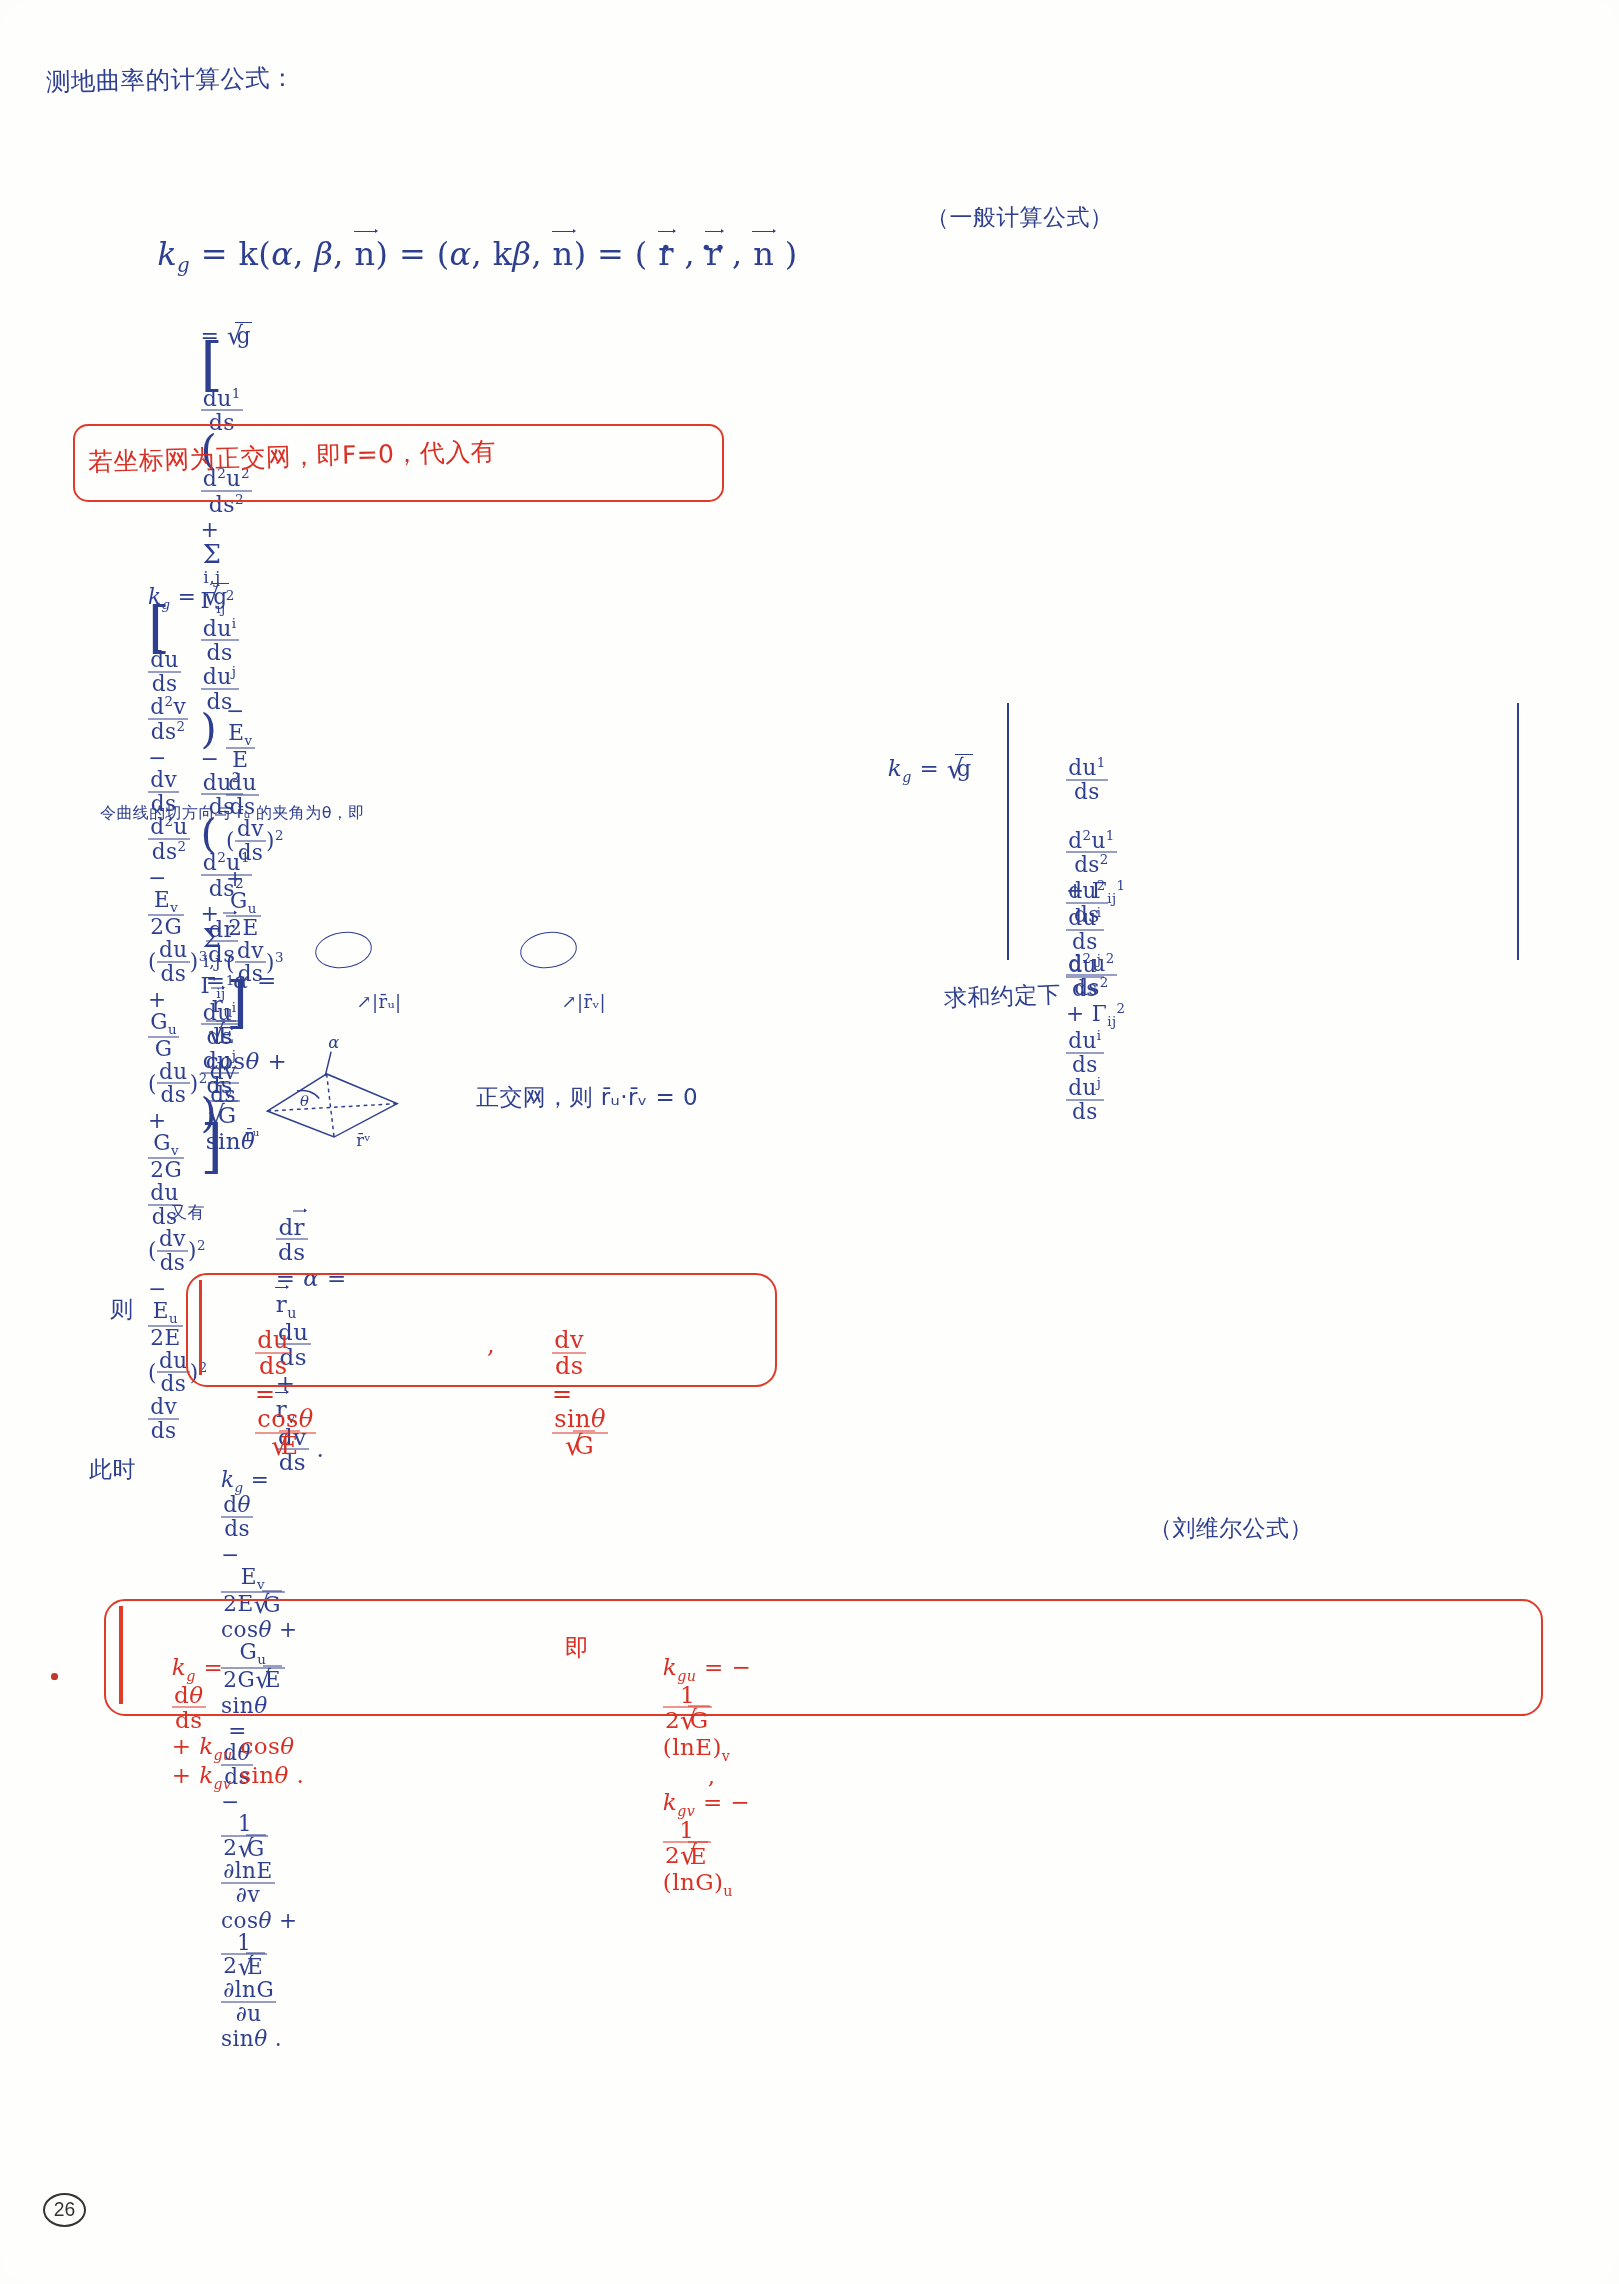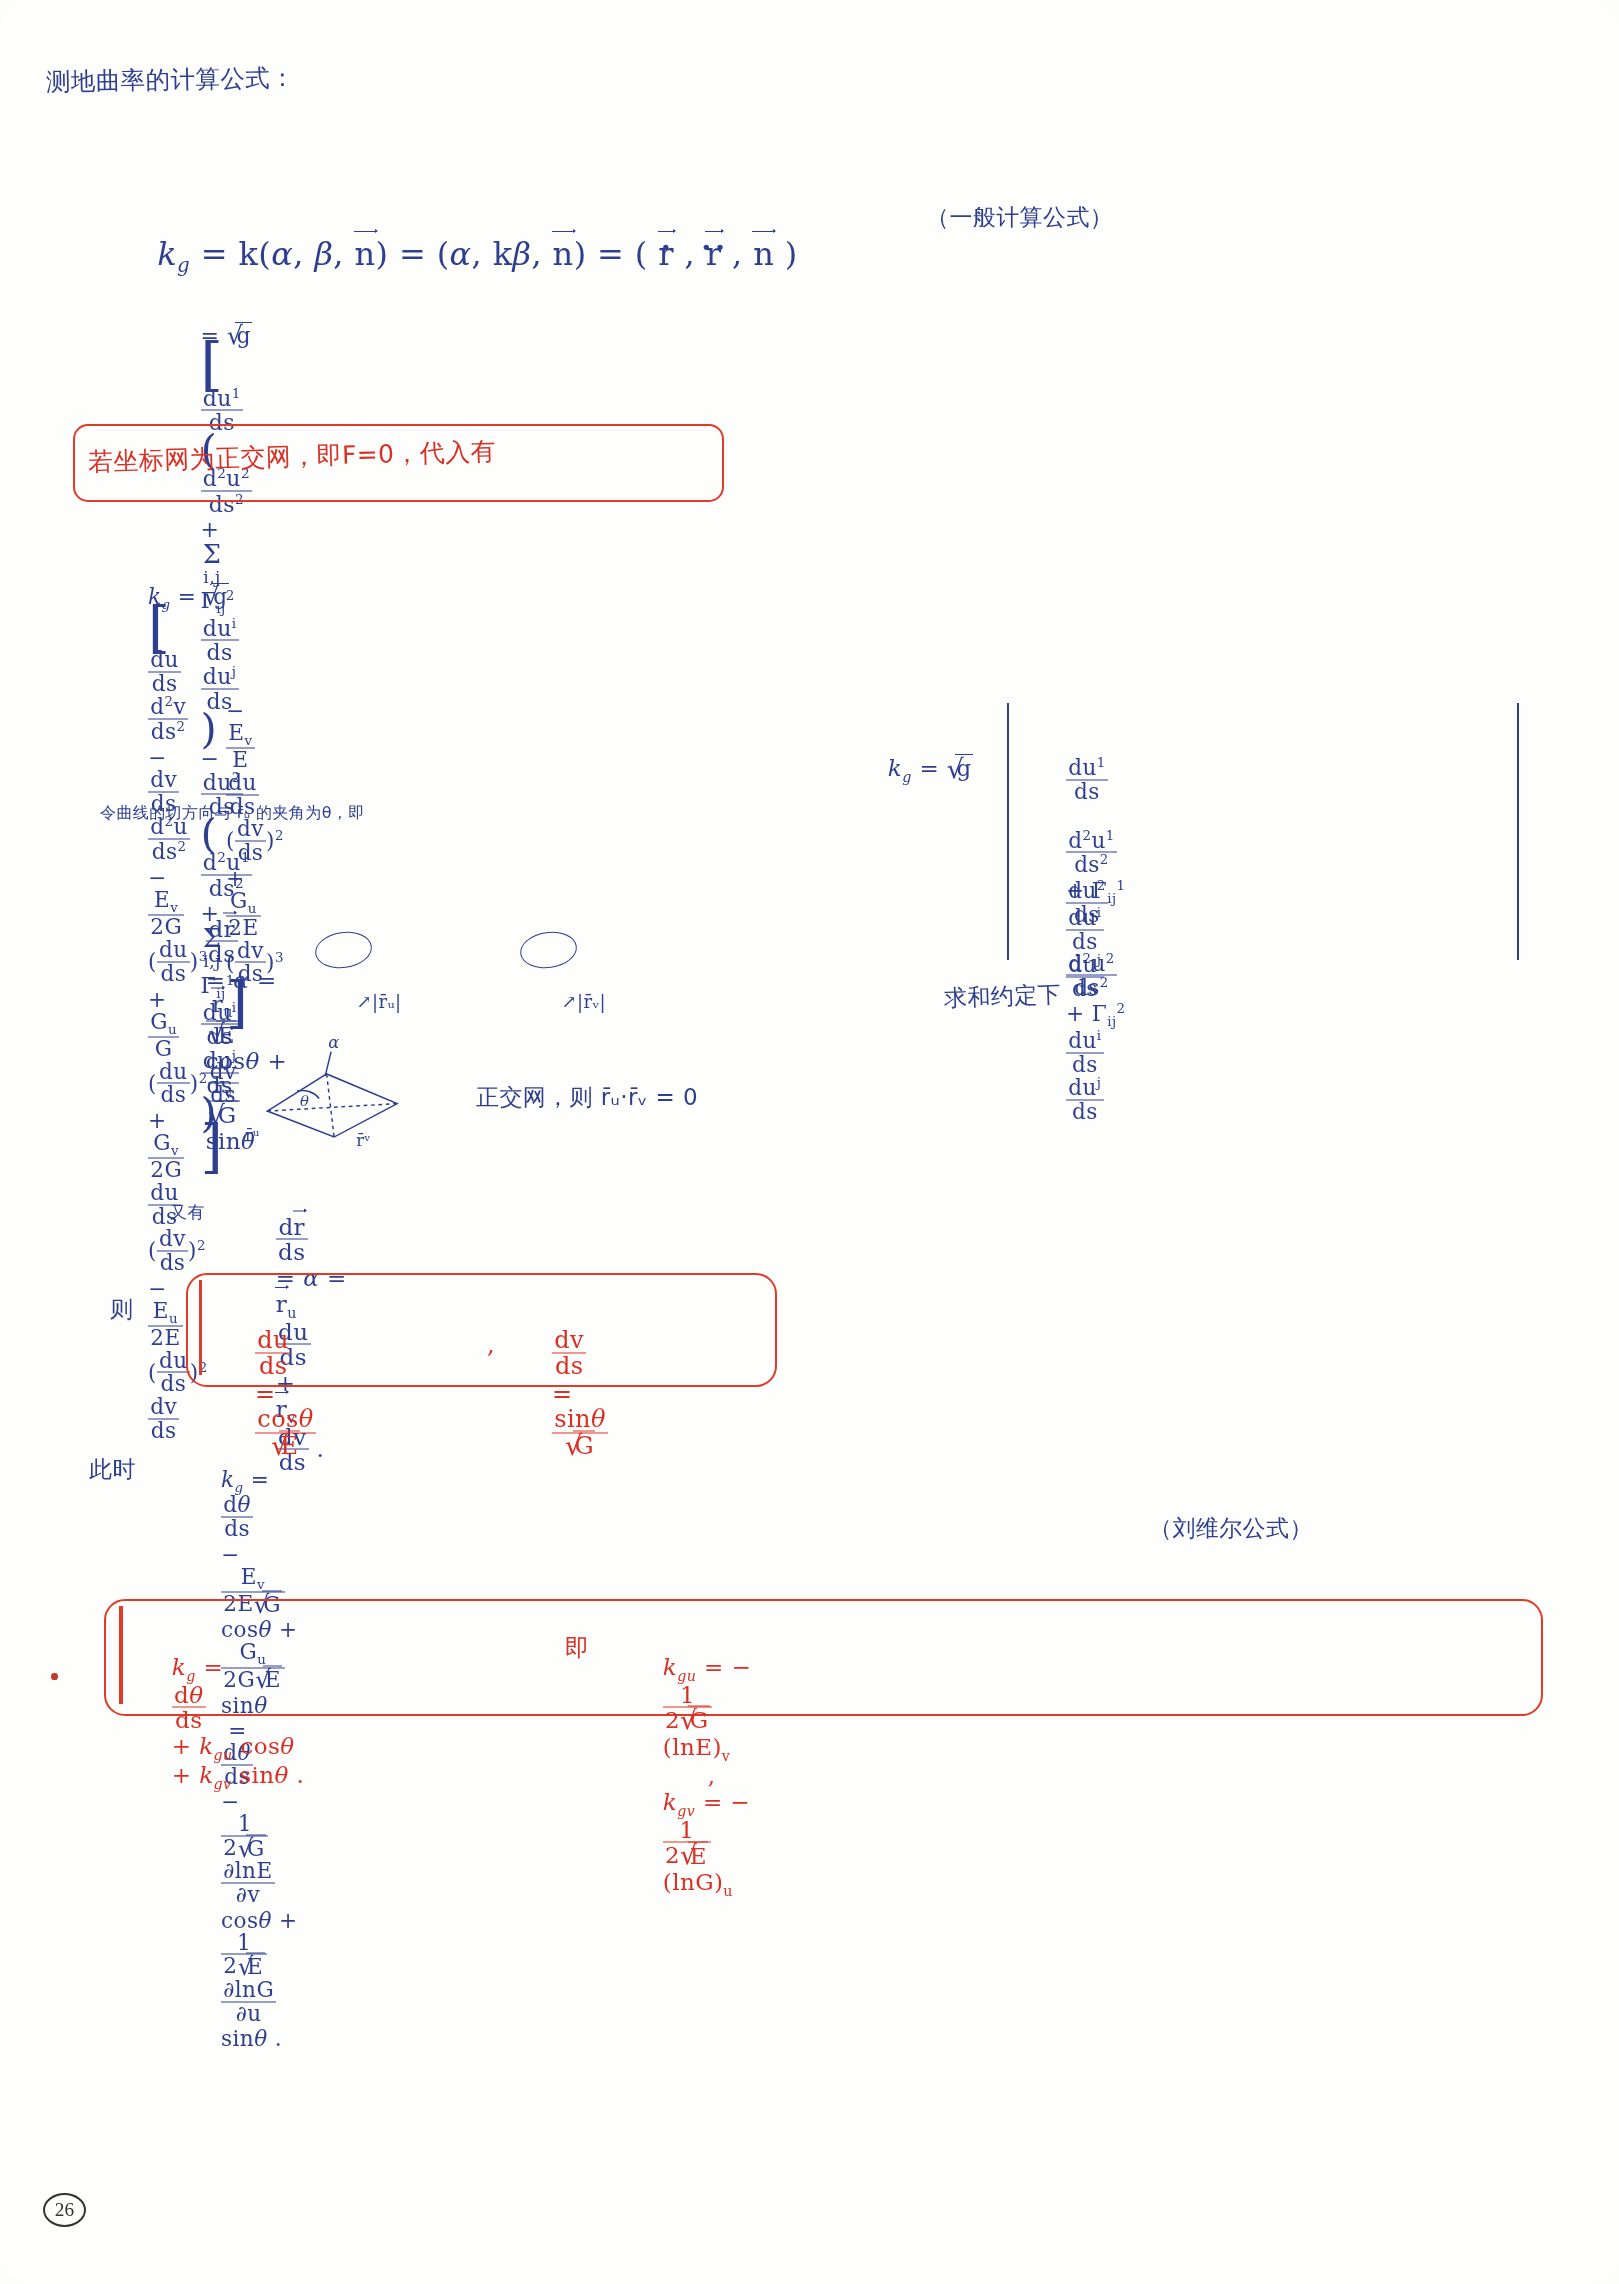--- a/index.html
+++ b/index.html
@@ -106,21 +106,21 @@
     width:6.7px;height:6.7px;border-radius:50%;
     background:#c0392b;
   }
 
   .pagenum {
     position:absolute;
     width:39px;height:30px;
     border:2.2px solid #333;
     border-radius:50%;
     display:flex;align-items:center;justify-content:center;
-    font-family:Liberation Serif, serif;
+    font-family:Liberation Sans, sans-serif;
     font-size:19.3px;
     color:#333;
   }
 
   .sumsym { font-size:1.5em; vertical-align:-1.5px; }
 
   .matbar { position:absolute; background:#2e3f8f; width:2.2px; }
 
   
   .diagram { position:absolute; }

